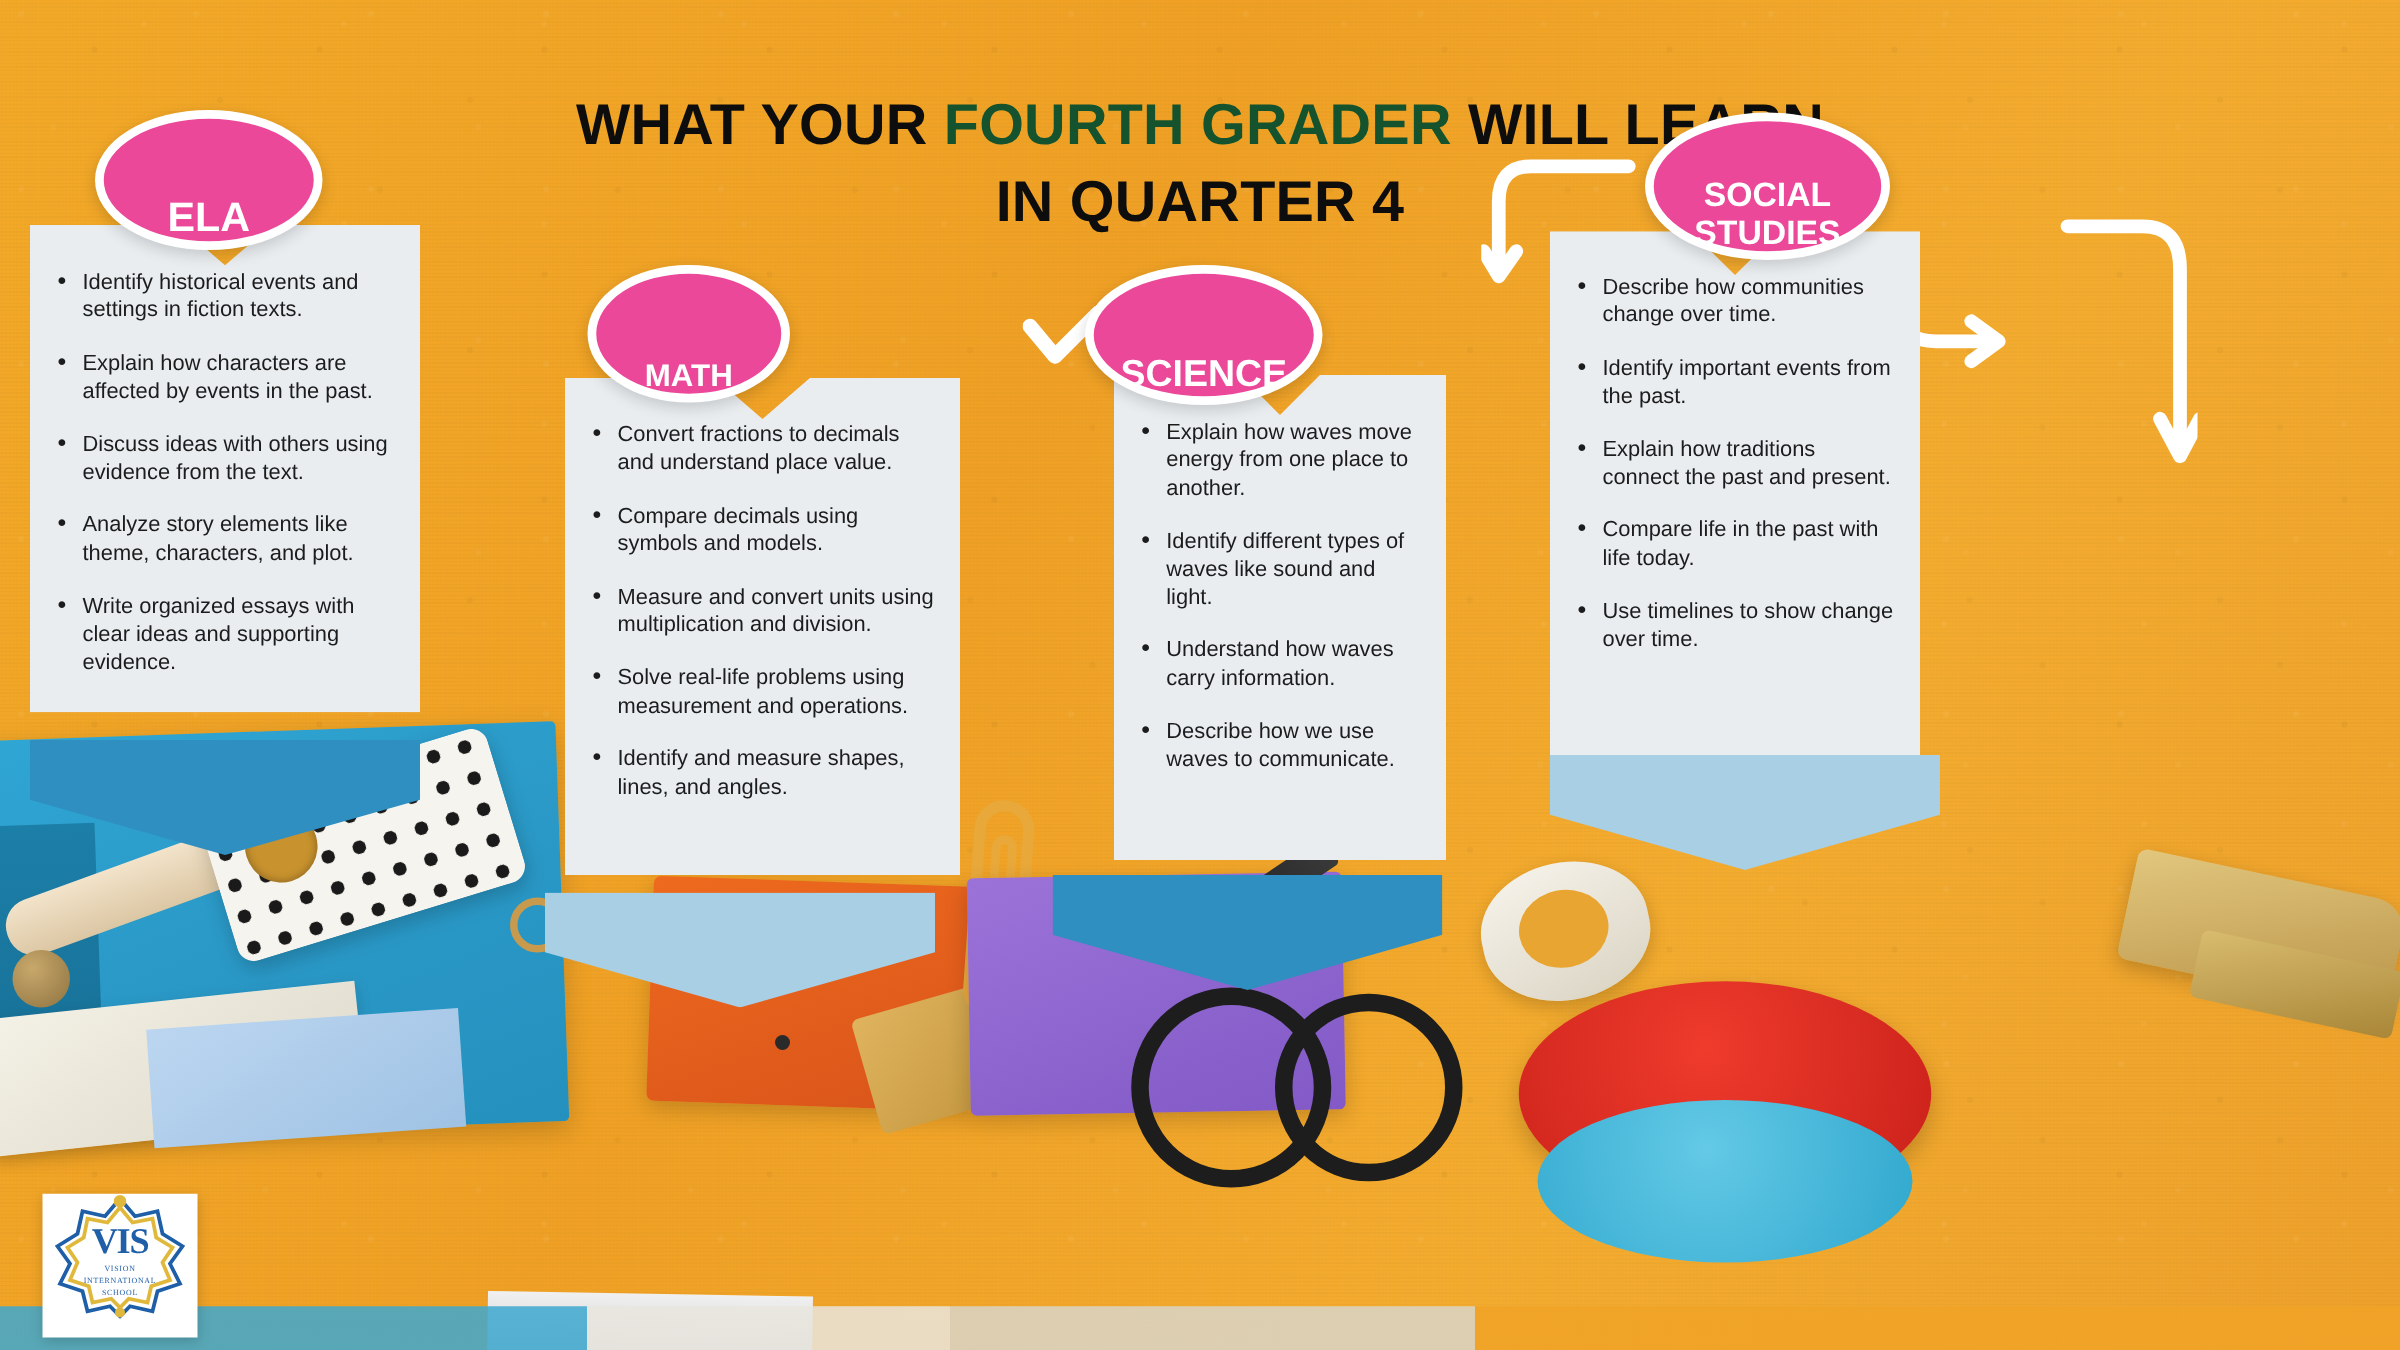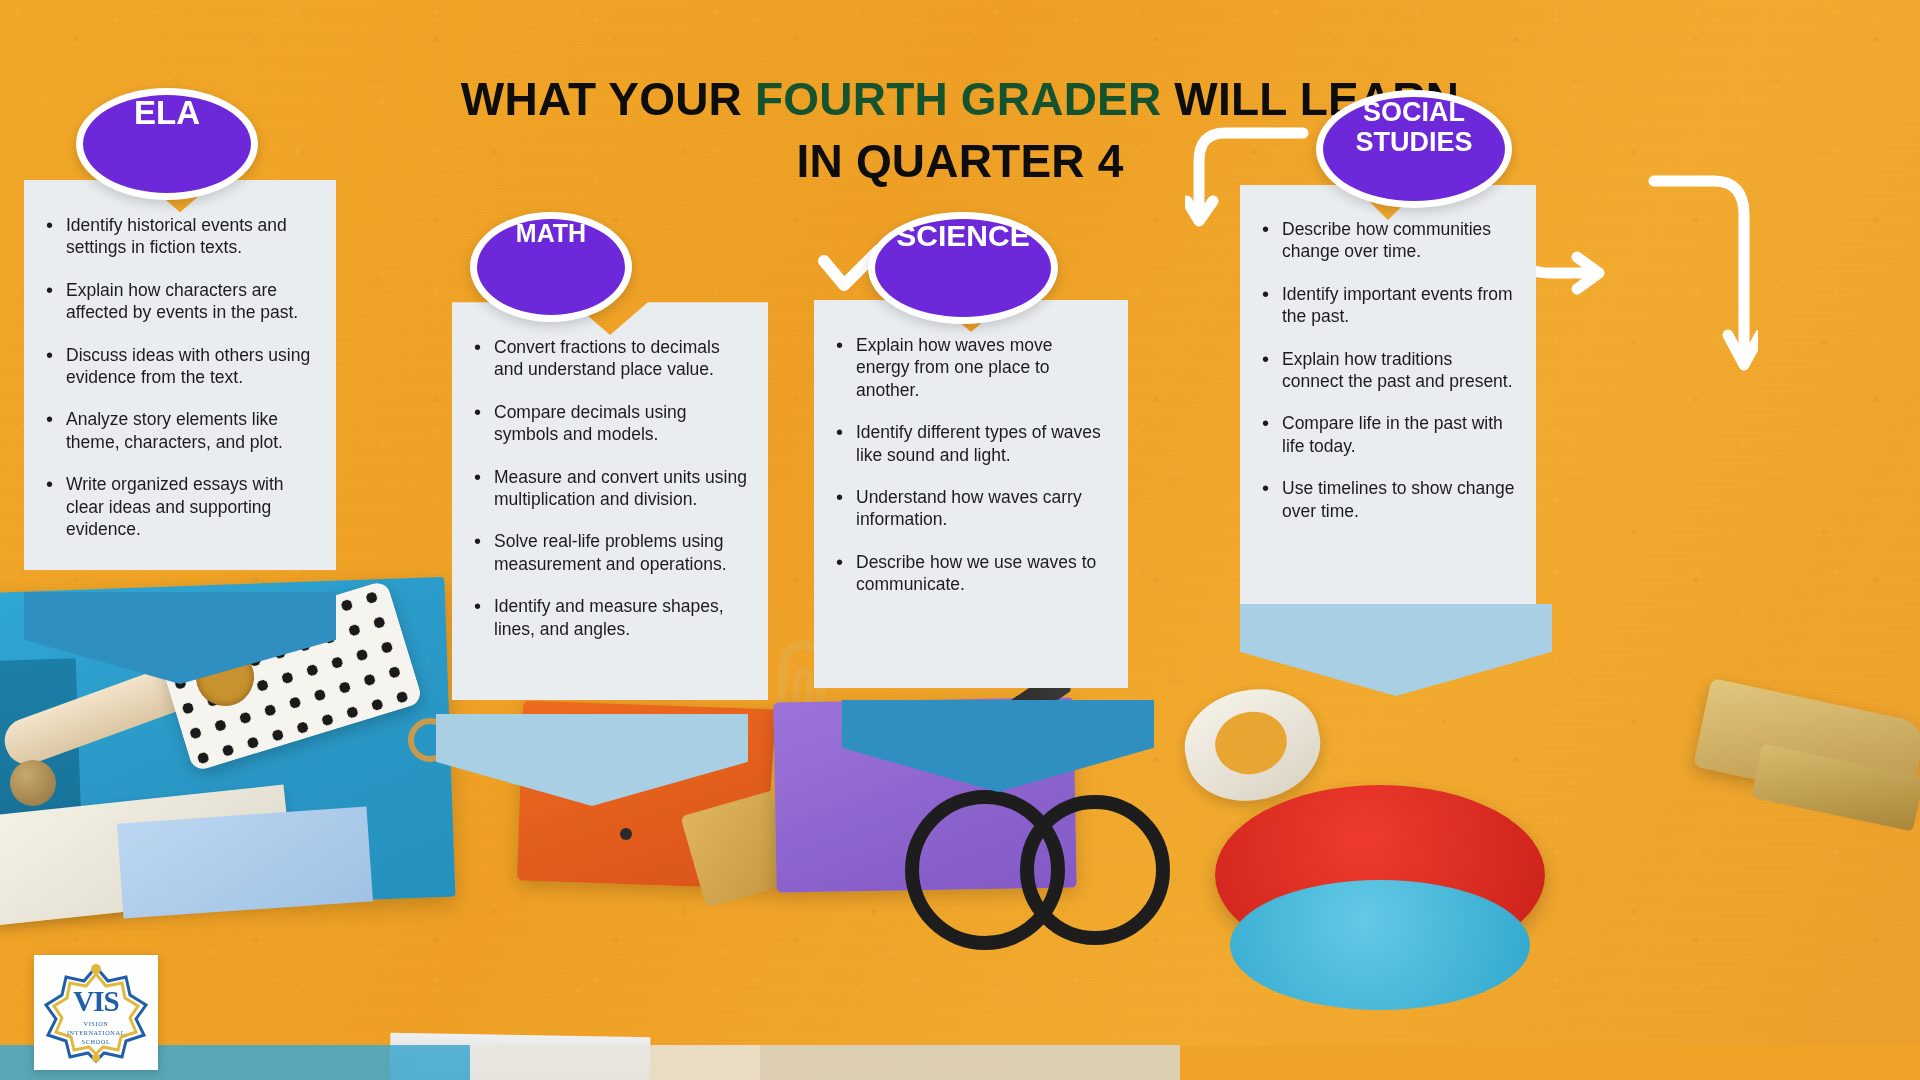--- a/index.html
+++ b/index.html
@@ -158,38 +158,38 @@
 
   
   .banner{
     position:absolute;
     clip-path:polygon(0 0, 100% 0, 100% 52%, 50% 100%, 0 52%);
   }
 
   
   .pill{
     position:absolute;
-    background:#6d28d9;
+    background:#ec4899;
     border:7px solid #ffffff;
     border-radius:50%;
-    display:flex; align-items:flex-start; justify-content:center;
+    display:flex; align-items:flex-end; justify-content:center;
     text-align:center;
     color:#ffffff; font-weight:bold;
     box-shadow:0 4px 12px rgba(0,0,0,.16);
     line-height:1.12;
   }
 
   
   .arrow-svg{ position:absolute; pointer-events:none; }
 
   
   .logo-box{
     position:absolute; left:34px; top:955px;
     width:124px; height:115px; background:#ffffff;
-    display:flex; align-items:center; justify-content:center;
+    display:flex; align-items:flex-start; justify-content:center;
     box-shadow:0 3px 10px rgba(0,0,0,.18);
   }
   .logo-inner{ position:relative; width:108px; height:100px;
     display:flex; flex-direction:column; align-items:center; justify-content:center; }
   .logo-star{ position:absolute; inset:0; }
   .logo-vis{ font-size:29px; font-weight:bold; color:#1F5FA8;
     font-family:"Liberation Serif", serif; letter-spacing:-1px; z-index:2; margin-top:6px;}
   .logo-sub{ font-size:6.3px; color:#1F5FA8; font-family:"Liberation Serif", serif;
     letter-spacing:.6px; text-align:center; line-height:1.45; z-index:2; margin-top:1px;}
 </style>
@@ -275,21 +275,21 @@
       <li>Solve real-life problems using measurement and operations.</li>
       <li>Identify and measure shapes, lines, and angles.</li>
     </ul>
   </div>
 </div>
 <div class="banner" style="left:436px; top:714px; width:312px; height:92px; background:#A8CFE4;"></div>
 <div class="pill" style="left:470px; top:212px; width:162px; height:110px; font-size:25px;">
   <span>MATH</span>
 </div>
 
-<div class="card shape" style="left:814px; top:288px; width:314px; height:400px;">
+<div class="card shape" style="left:891px; top:288px; width:266px; height:400px;">
   <div class="card-body">
     <ul>
       <li>Explain how waves move energy from one place to another.</li>
       <li>Identify different types of waves like sound and light.</li>
       <li>Understand how waves carry information.</li>
       <li>Describe how we use waves to communicate.</li>
     </ul>
   </div>
 </div>
 <div class="banner" style="left:842px; top:700px; width:312px; height:92px; background:#2F8FC0;"></div>

